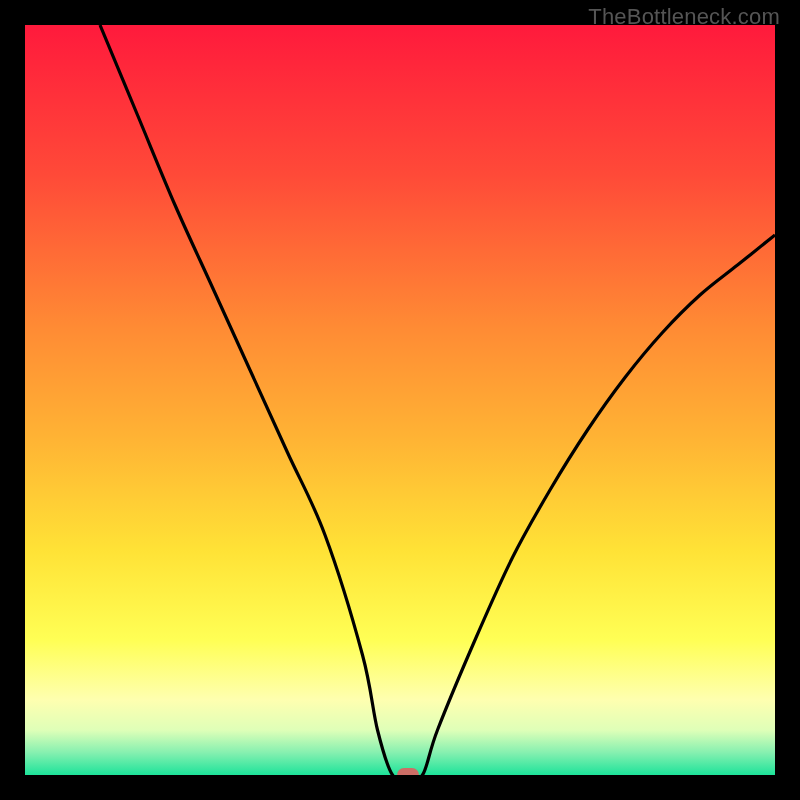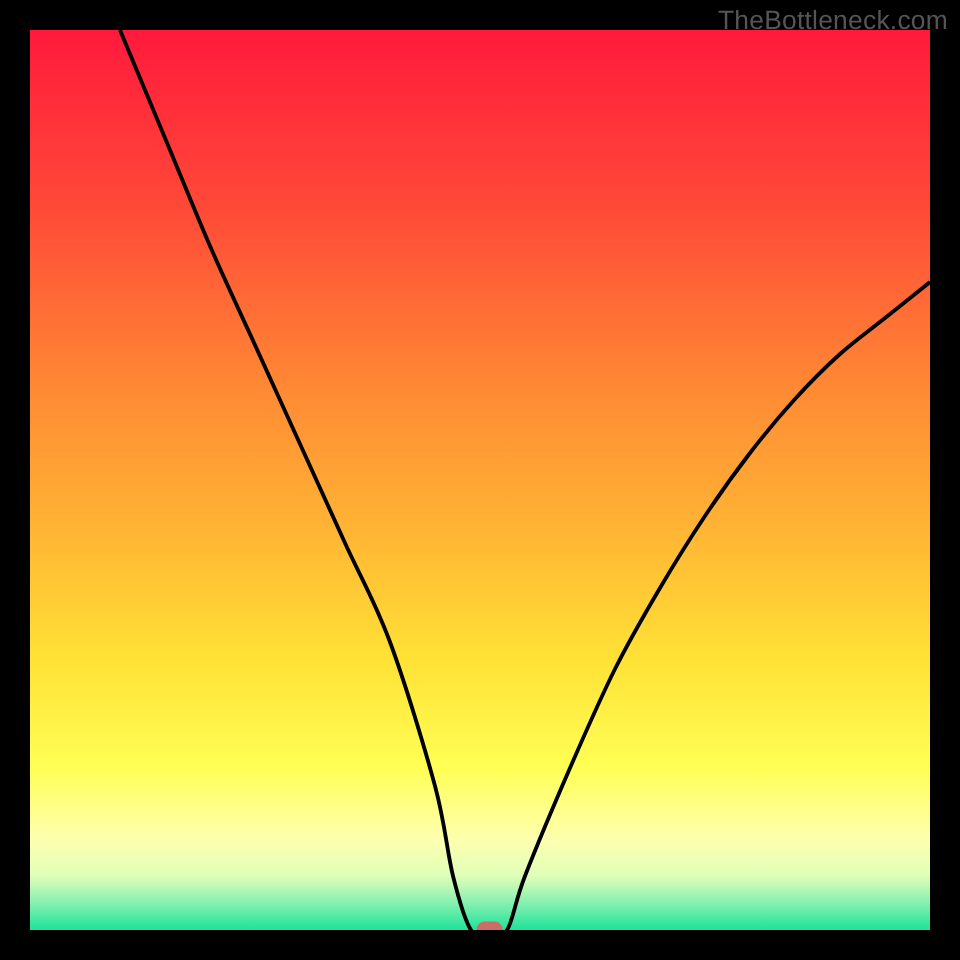--- a/index.html
+++ b/index.html
@@ -7,21 +7,21 @@
     padding: 0;
     width: 800px;
     height: 800px;
     background: #000;
     position: relative;
     font-family: Arial, Helvetica, sans-serif;
   }
   .watermark {
     position: absolute;
     top: 4px;
-    right: 10px;
+    right: 20px;
     color: #555;
     font-size: 22px;
     font-weight: 500;
     letter-spacing: 0.2px;
     z-index: 10;
   }
   .plot-area {
     position: absolute;
     left: 25px;
     top: 25px;

